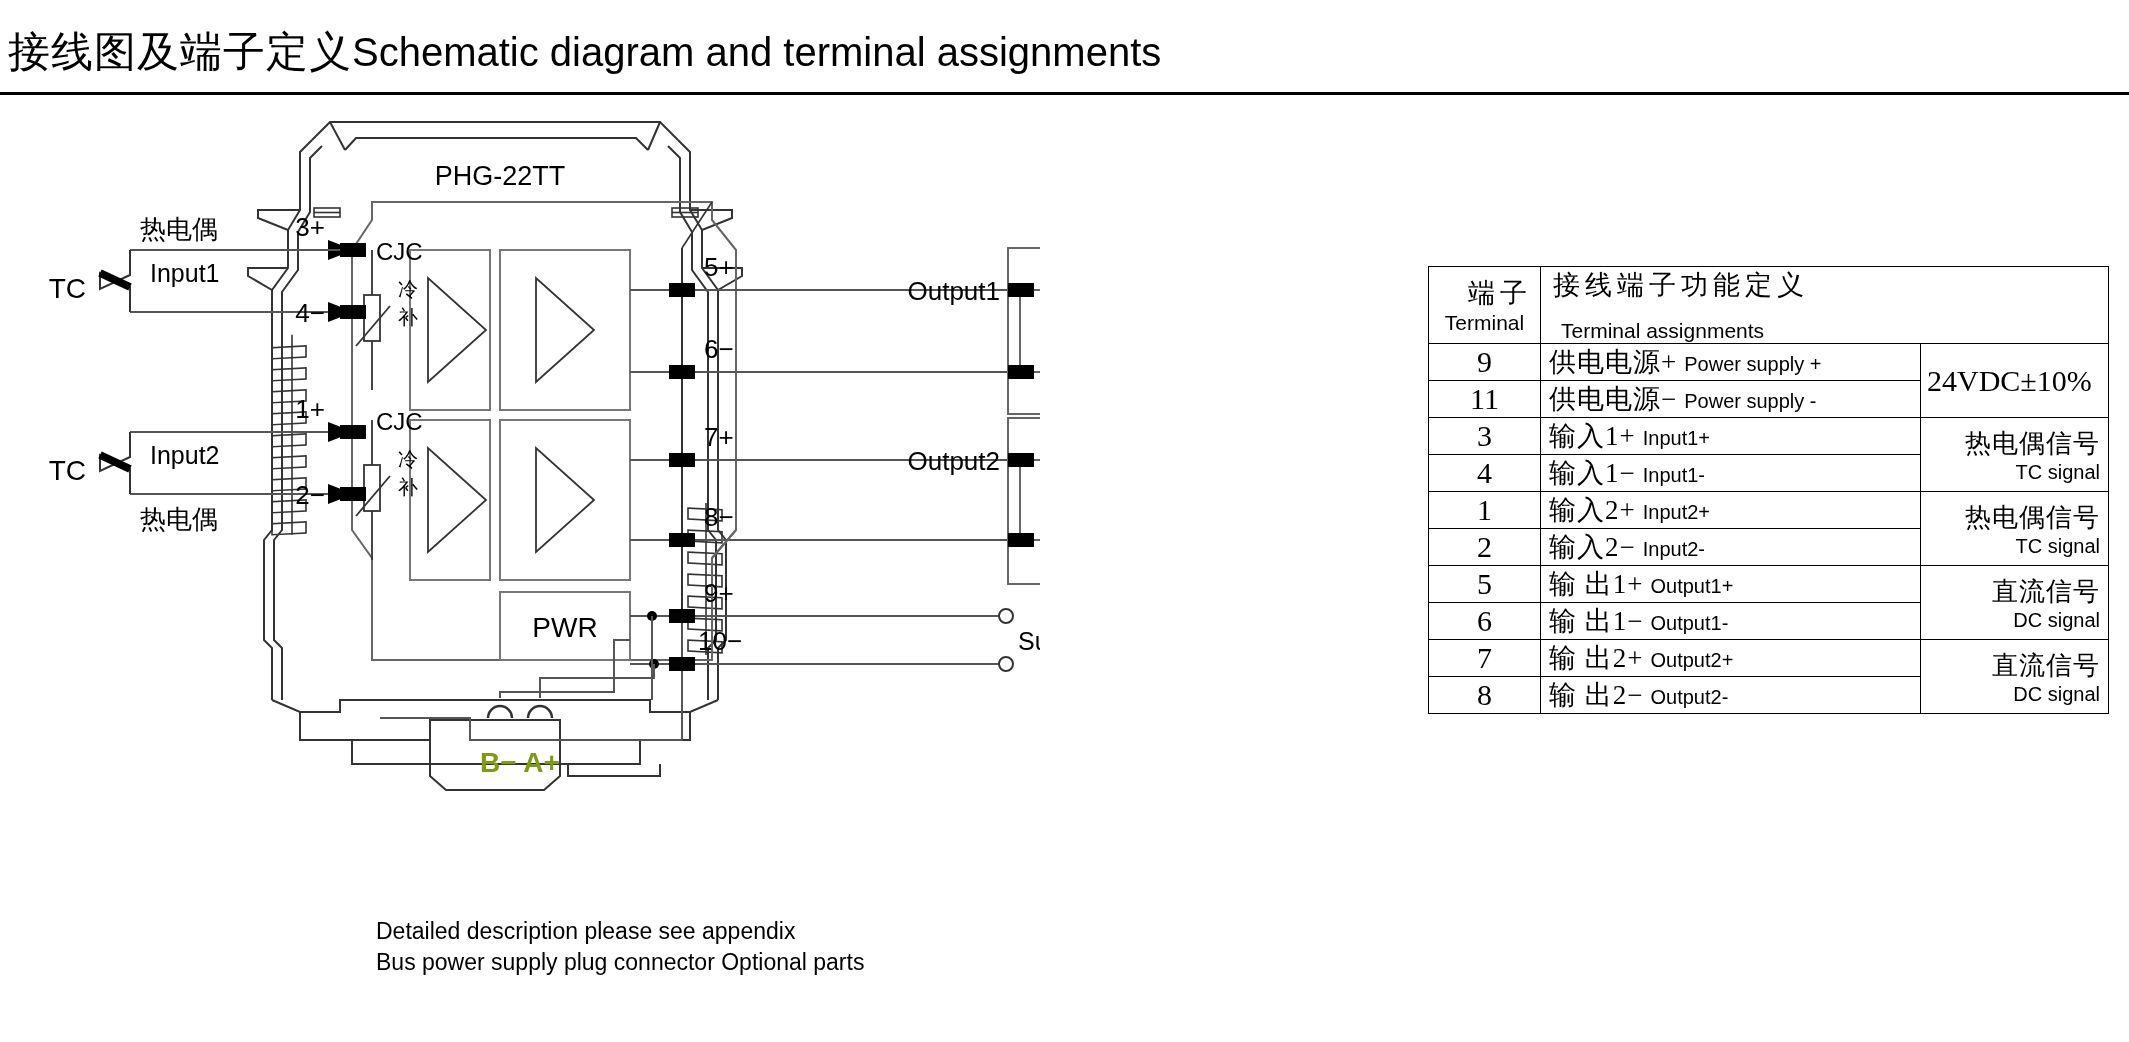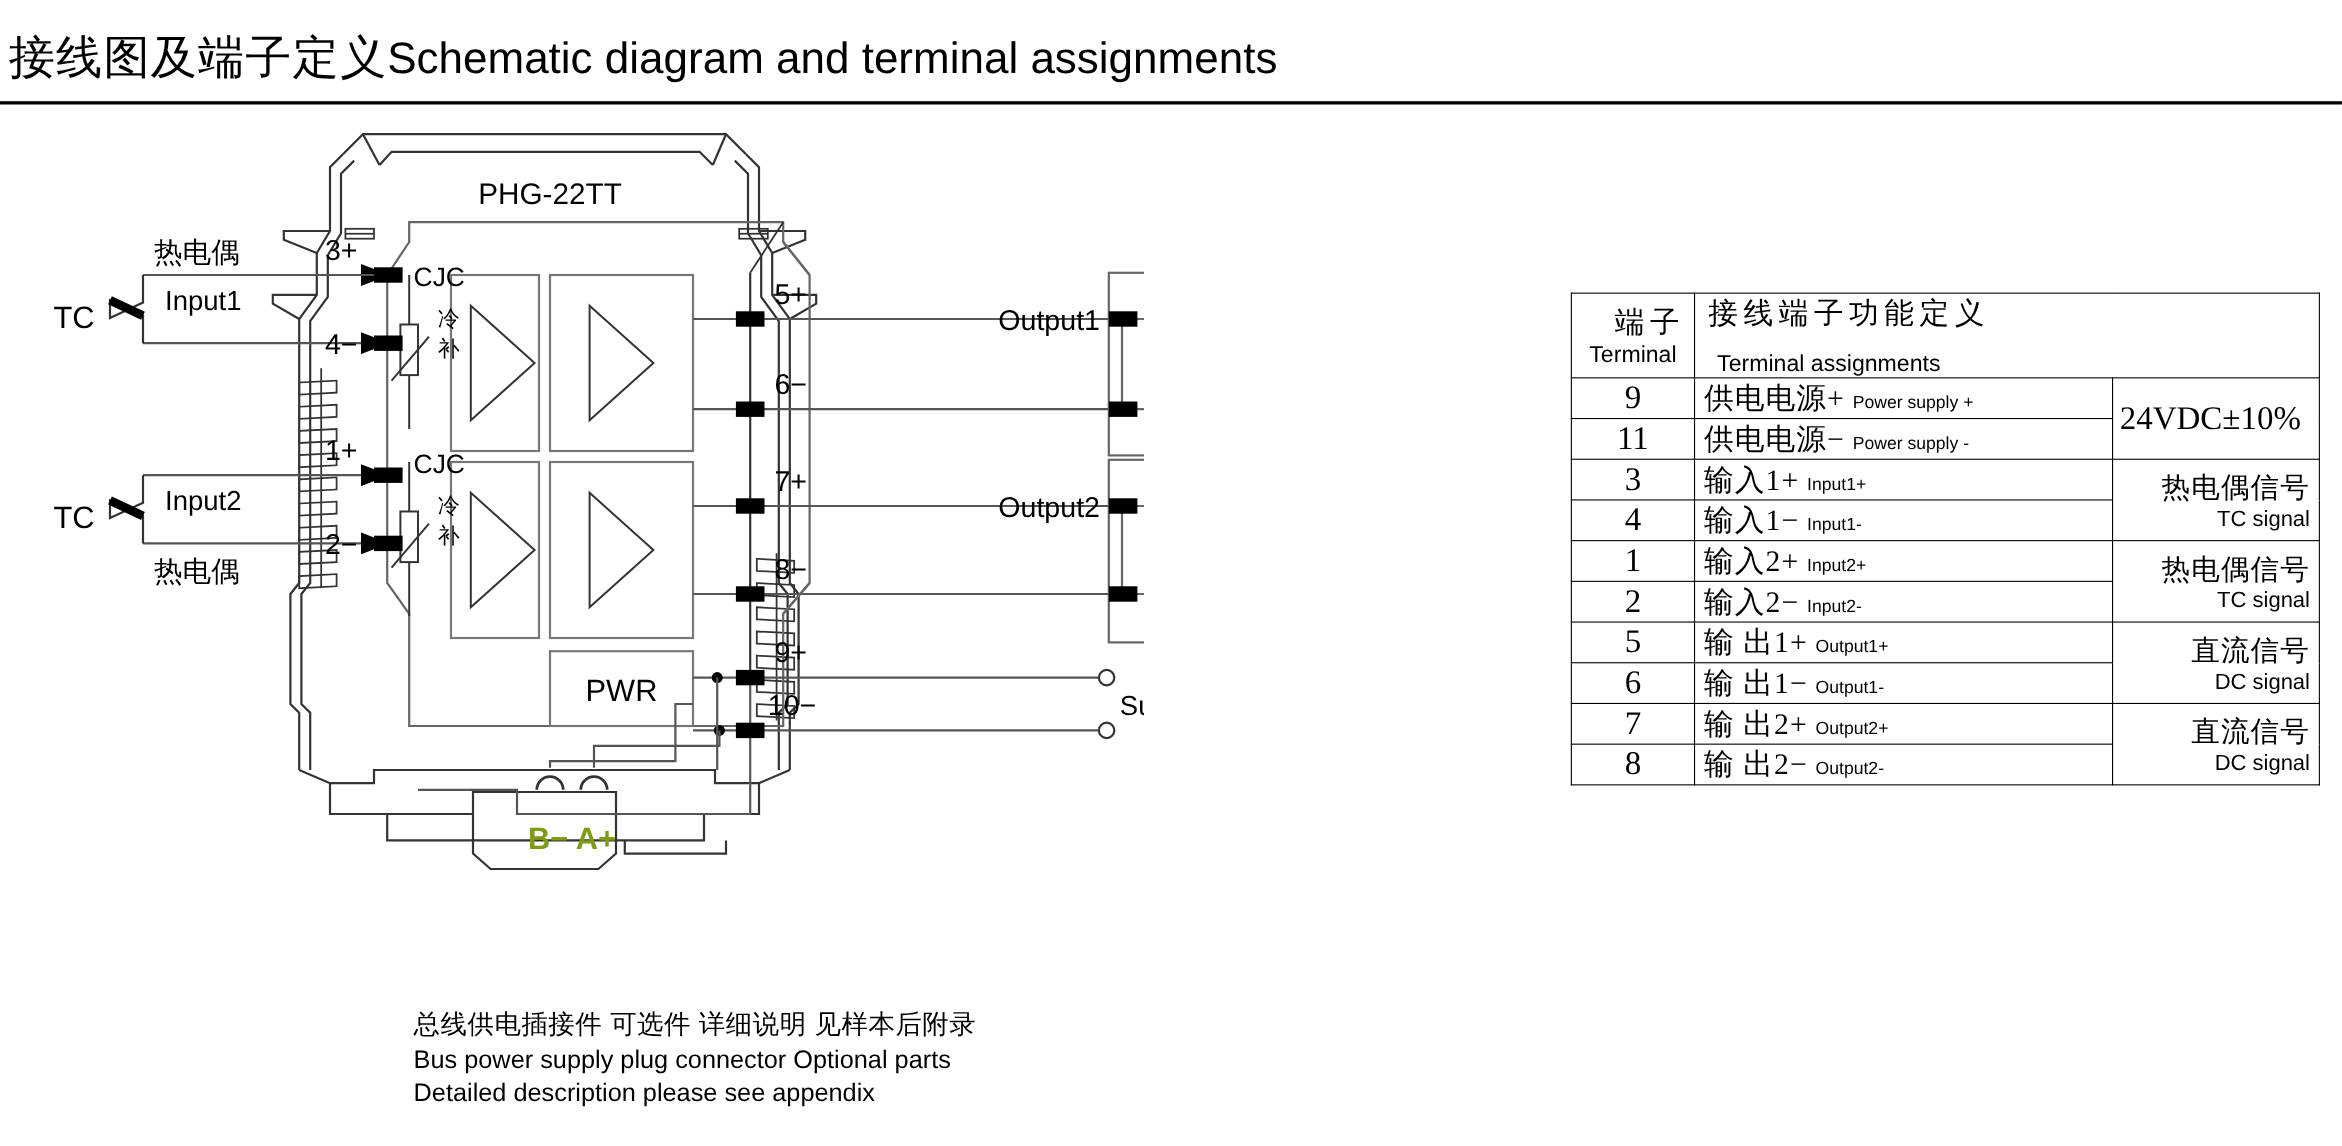--- a/index.html
+++ b/index.html
@@ -43,21 +43,21 @@
 
   .thead td { border-bottom-width:3.2px; }
   .th-cn { font-size:27px; letter-spacing:5px; display:block; text-align:right; }
   .th-en { font-size:21px; display:block; text-align:center; }
   .th-cn-l { font-size:27px; letter-spacing:5px; display:block; text-align:left; padding-left:4px;}
   .th-en-l { font-size:21px; display:block; text-align:left; padding-left:12px;margin-top:16px;}
 
   td.num { text-align:center; font-family:"Liberation Serif", serif; font-size:30px; height:37px; }
   .def { white-space:nowrap; }
   .def .cn { font-family:"Liberation Serif", serif; font-size:27px; letter-spacing:1px; }
-  .def .en { font-size:16px; padding-left:7px; }
+  .def .en { font-size:20px; padding-left:7px; }
   .sig { text-align:right; padding-left:10px !important; }
   .sig .cn { font-family:"Liberation Serif", serif; font-size:26px; letter-spacing:1px; display:block; }
   .sig .en { font-size:20px; display:block; }
   .sig-big { font-family:"Liberation Serif", serif; font-size:30px; text-align:left; padding-left:6px !important; white-space:nowrap;}
 
   .grp-top td { border-top-width:3.2px; }
   .thin { border-bottom-width:1.3px !important; }
 </style>
 </head>
 <body>
@@ -299,23 +299,22 @@
     
     
     
     
     
     
     
   </div>
 
   <div class="caption">
-    <div class="cap-cn">总线供电插接件  可选件  详细说明  见样本后附录</div>
+    <div class="cap-en">Detailed description please see appendix</div>
     <div class="cap-en">Bus power supply plug connector  Optional parts</div>
-    <div class="cap-en">Detailed description please see appendix</div>
   </div>
 
   <div id="tbl">
     <table class="term">
       <colgroup>
         <col class="col-term">
           <col class="col-def">
           <col class="col-sig">
       </colgroup>
       <tbody id="tbody">

